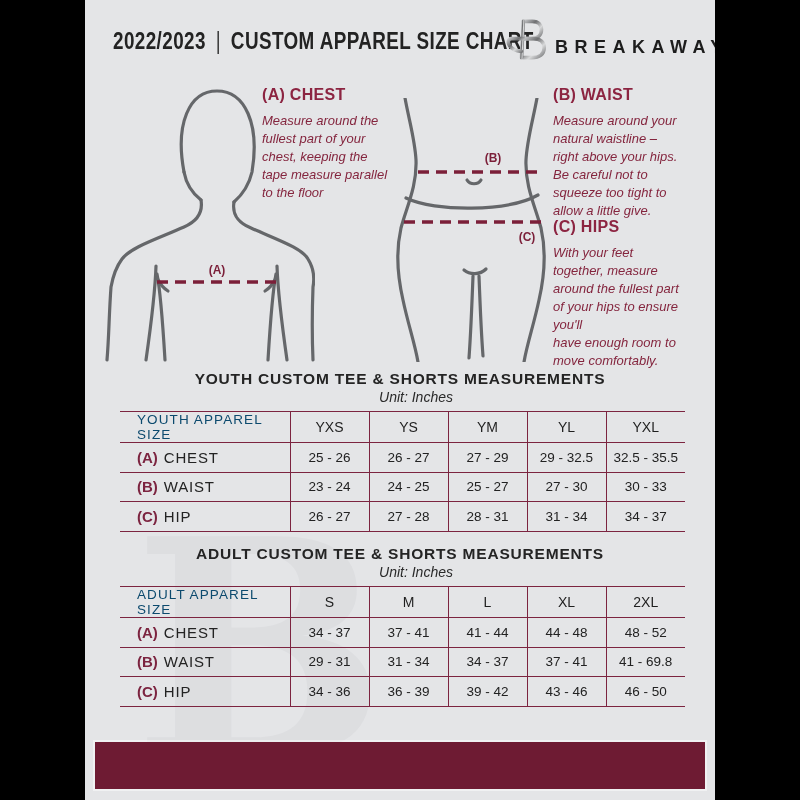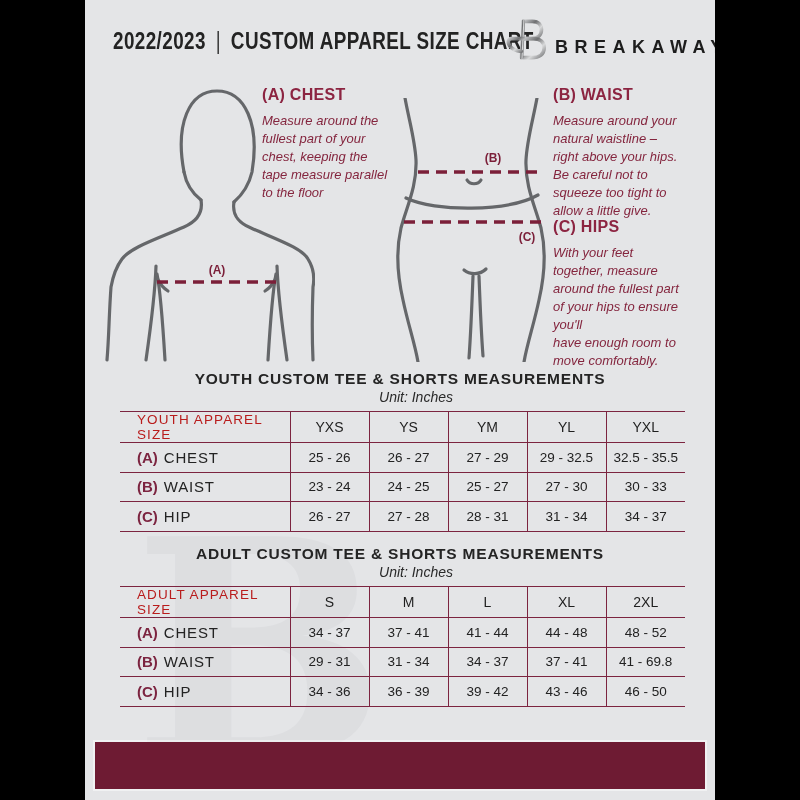--- a/index.html
+++ b/index.html
@@ -51,21 +51,21 @@
   .adult-title{top:545px;} .adult-unit{top:564px;}
 
   
   .size-table{position:absolute;left:35px;width:565px;z-index:1;border-collapse:collapse;table-layout:fixed;}
   .youth-table{top:411px;} .adult-table{top:586px;}
   .size-table th,.size-table td{border-top:1.5px solid var(--border);height:29.5px;padding:0;vertical-align:middle;}
   .size-table tr:last-child td{border-bottom:1.5px solid var(--border);}
   .size-table th + th,.size-table td + td{border-left:1.5px solid var(--border);}
   .size-table th:first-child{width:170px;}
   .size-table th{font-weight:normal;font-size:14px;color:#1f1f1f;text-align:center;}
-  .size-table th.col-label{text-align:left;padding-left:17px;font-weight:normal;color:#b91c1c;letter-spacing:1.1px;font-size:13.5px;}
+  .size-table th.col-label{text-align:left;padding-left:17px;font-weight:normal;color:#0c4a6e;letter-spacing:1.1px;font-size:13.5px;}
   .size-table td.row-head{text-align:left;padding-left:17px;font-size:15px;color:#232323;letter-spacing:.8px;}
   .size-table td.row-head .prefix{color:var(--border);font-weight:bold;letter-spacing:0;margin-right:6px;}
   .size-table td.val{text-align:center;font-size:13.5px;color:#222;}
 
   .footer-bar{position:absolute;left:10px;top:742px;width:610px;height:47px;background:var(--maroon);z-index:2;outline:2px solid rgba(255,255,255,.45);}
 </style>
 </head>
 <body>
 
 <div class="stage">

